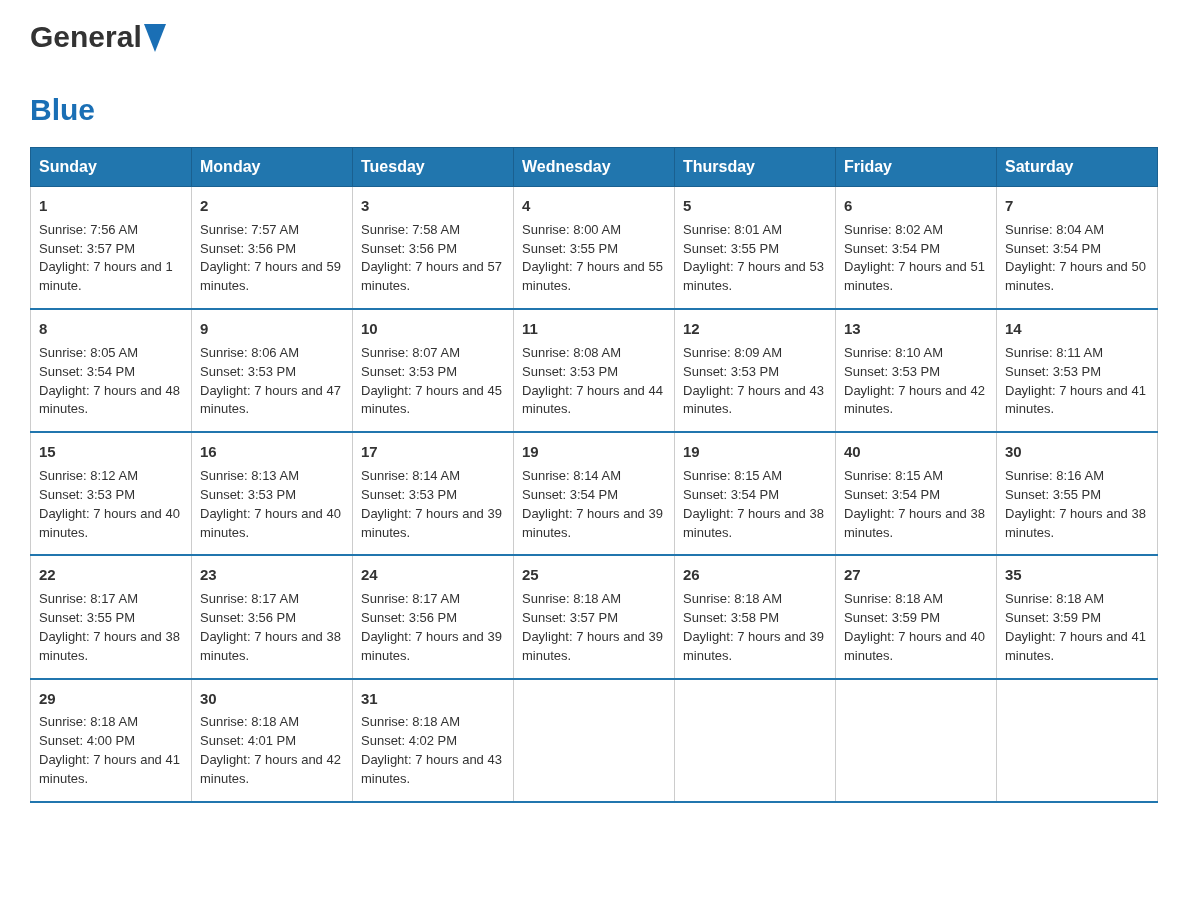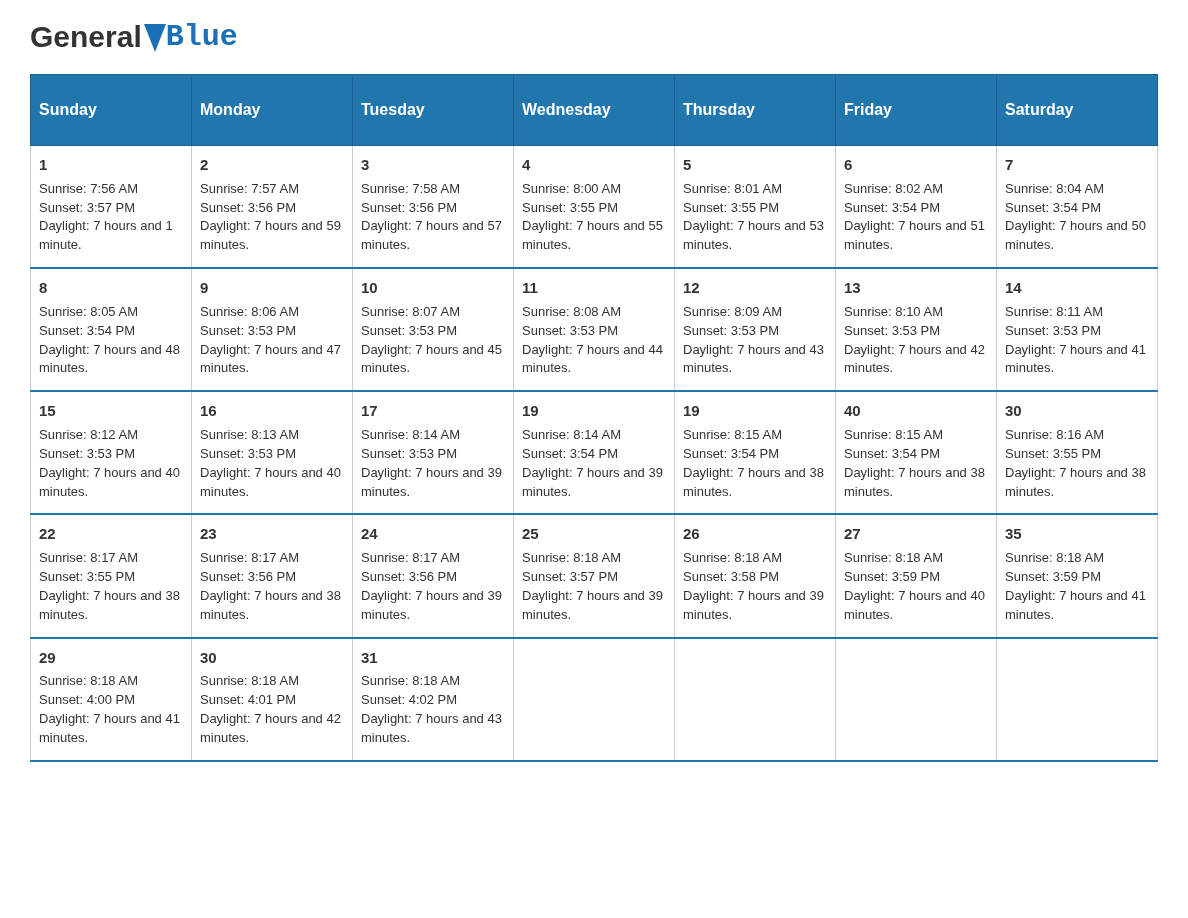--- a/index.html
+++ b/index.html
@@ -11,21 +11,23 @@
       min-height: 918px;
     }
     .header {
       display: flex;
       justify-content: space-between;
       align-items: flex-start;
       margin-bottom: 20px;
     }
     .logo {
       display: flex;
+      flex-direction: column;
       align-items: flex-start;
+      gap: 39px;
     }
     .title-block {
       text-align: right;
     }
     .title-block h1 {
       font-size: 52px;
       font-weight: bold;
       color: #222;
       line-height: 1.1;
     }
@@ -37,21 +39,21 @@
     .calendar-table {
       width: 100%;
       border-collapse: collapse;
       border: 1px solid #aaa;
     }
     .calendar-table th {
       background-color: #2176ae;
       color: #fff;
       font-size: 16px;
       font-weight: bold;
-      padding: 26px 8px;
+      padding: 10px 8px;
       text-align: left;
       border: 1px solid #1a6090;
     }
     .calendar-table td {
       vertical-align: top;
       padding: 8px 8px 12px 8px;
       border: 1px solid #ccc;
       width: 14.28%;
       font-size: 13px;
       line-height: 1.45;
@@ -75,21 +77,20 @@
     }
     .logo-general {
       font-size: 30px;
       font-weight: bold;
       color: #333;
     }
     .logo-blue-part {
       font-size: 30px;
       font-weight: bold;
       color: #1a6fb5;
-      font-family: Liberation Mono, monospace;
     }
   </style>
 </head>
 <body>
 
 <div class="header">
   <div class="logo">
     <div class="logo-svg">
       <span class="logo-general">General</span>
       <svg width="22" height="28" viewBox="0 0 22 28" style="margin-left:2px;margin-top:2px">

